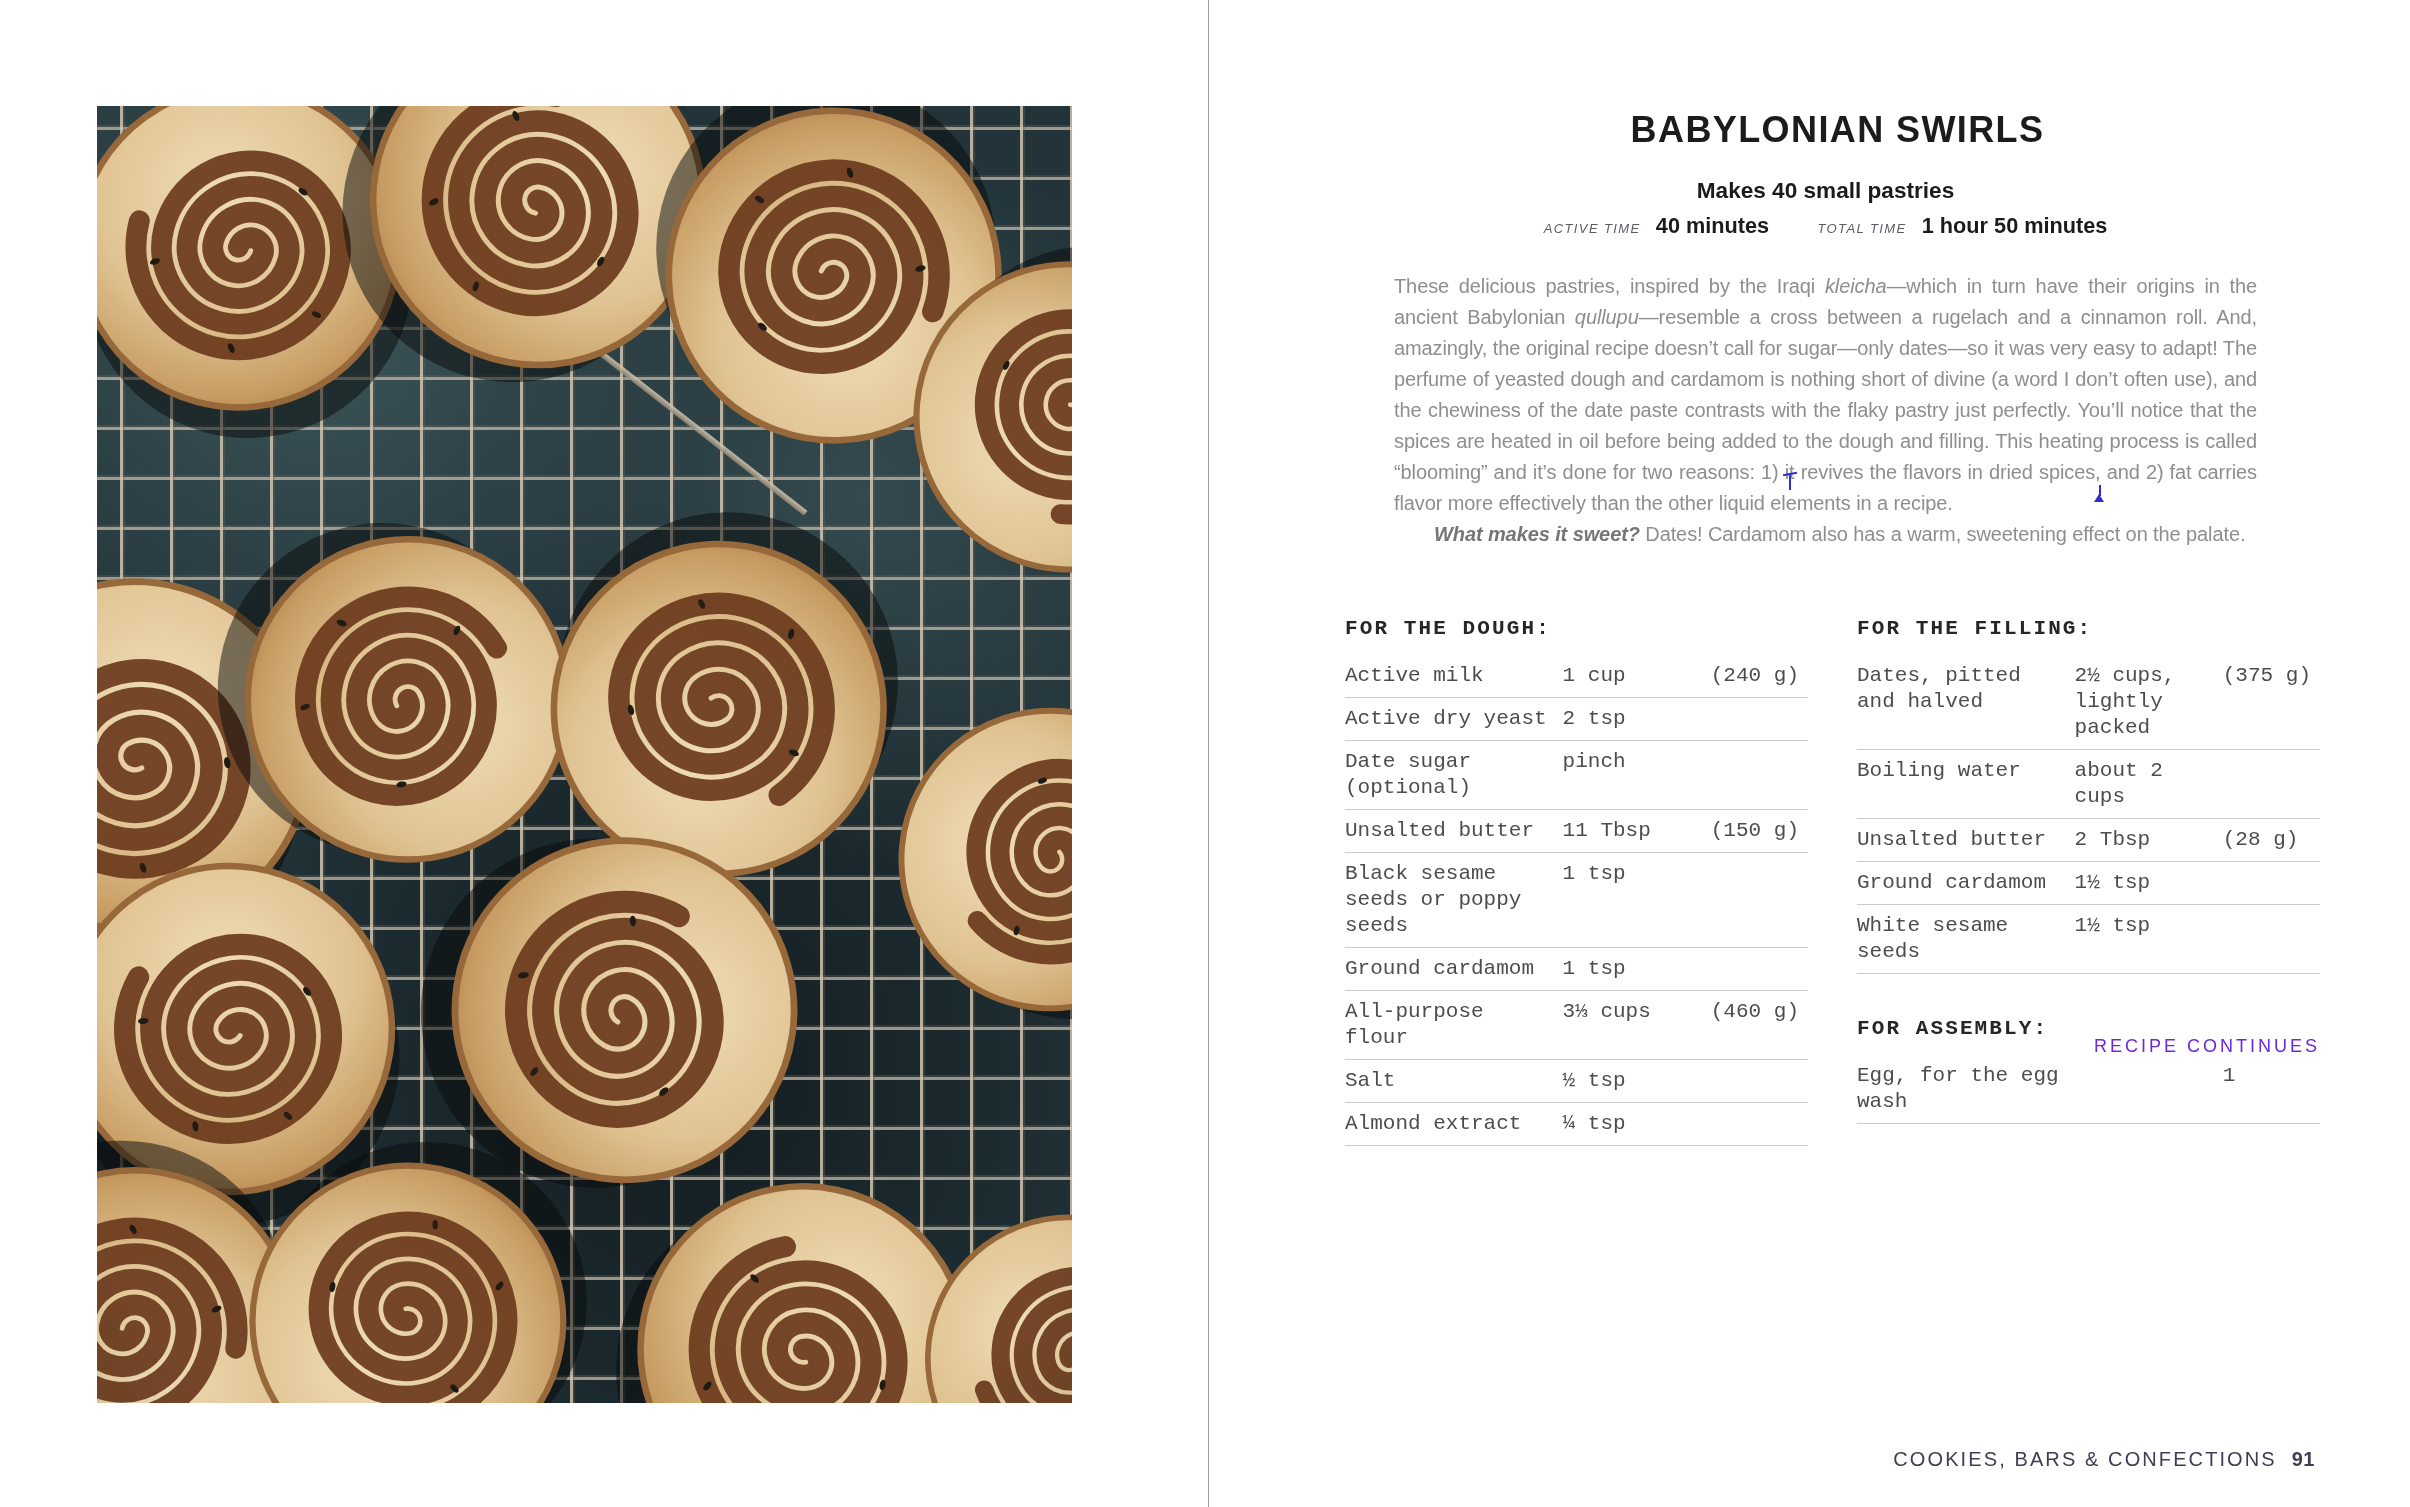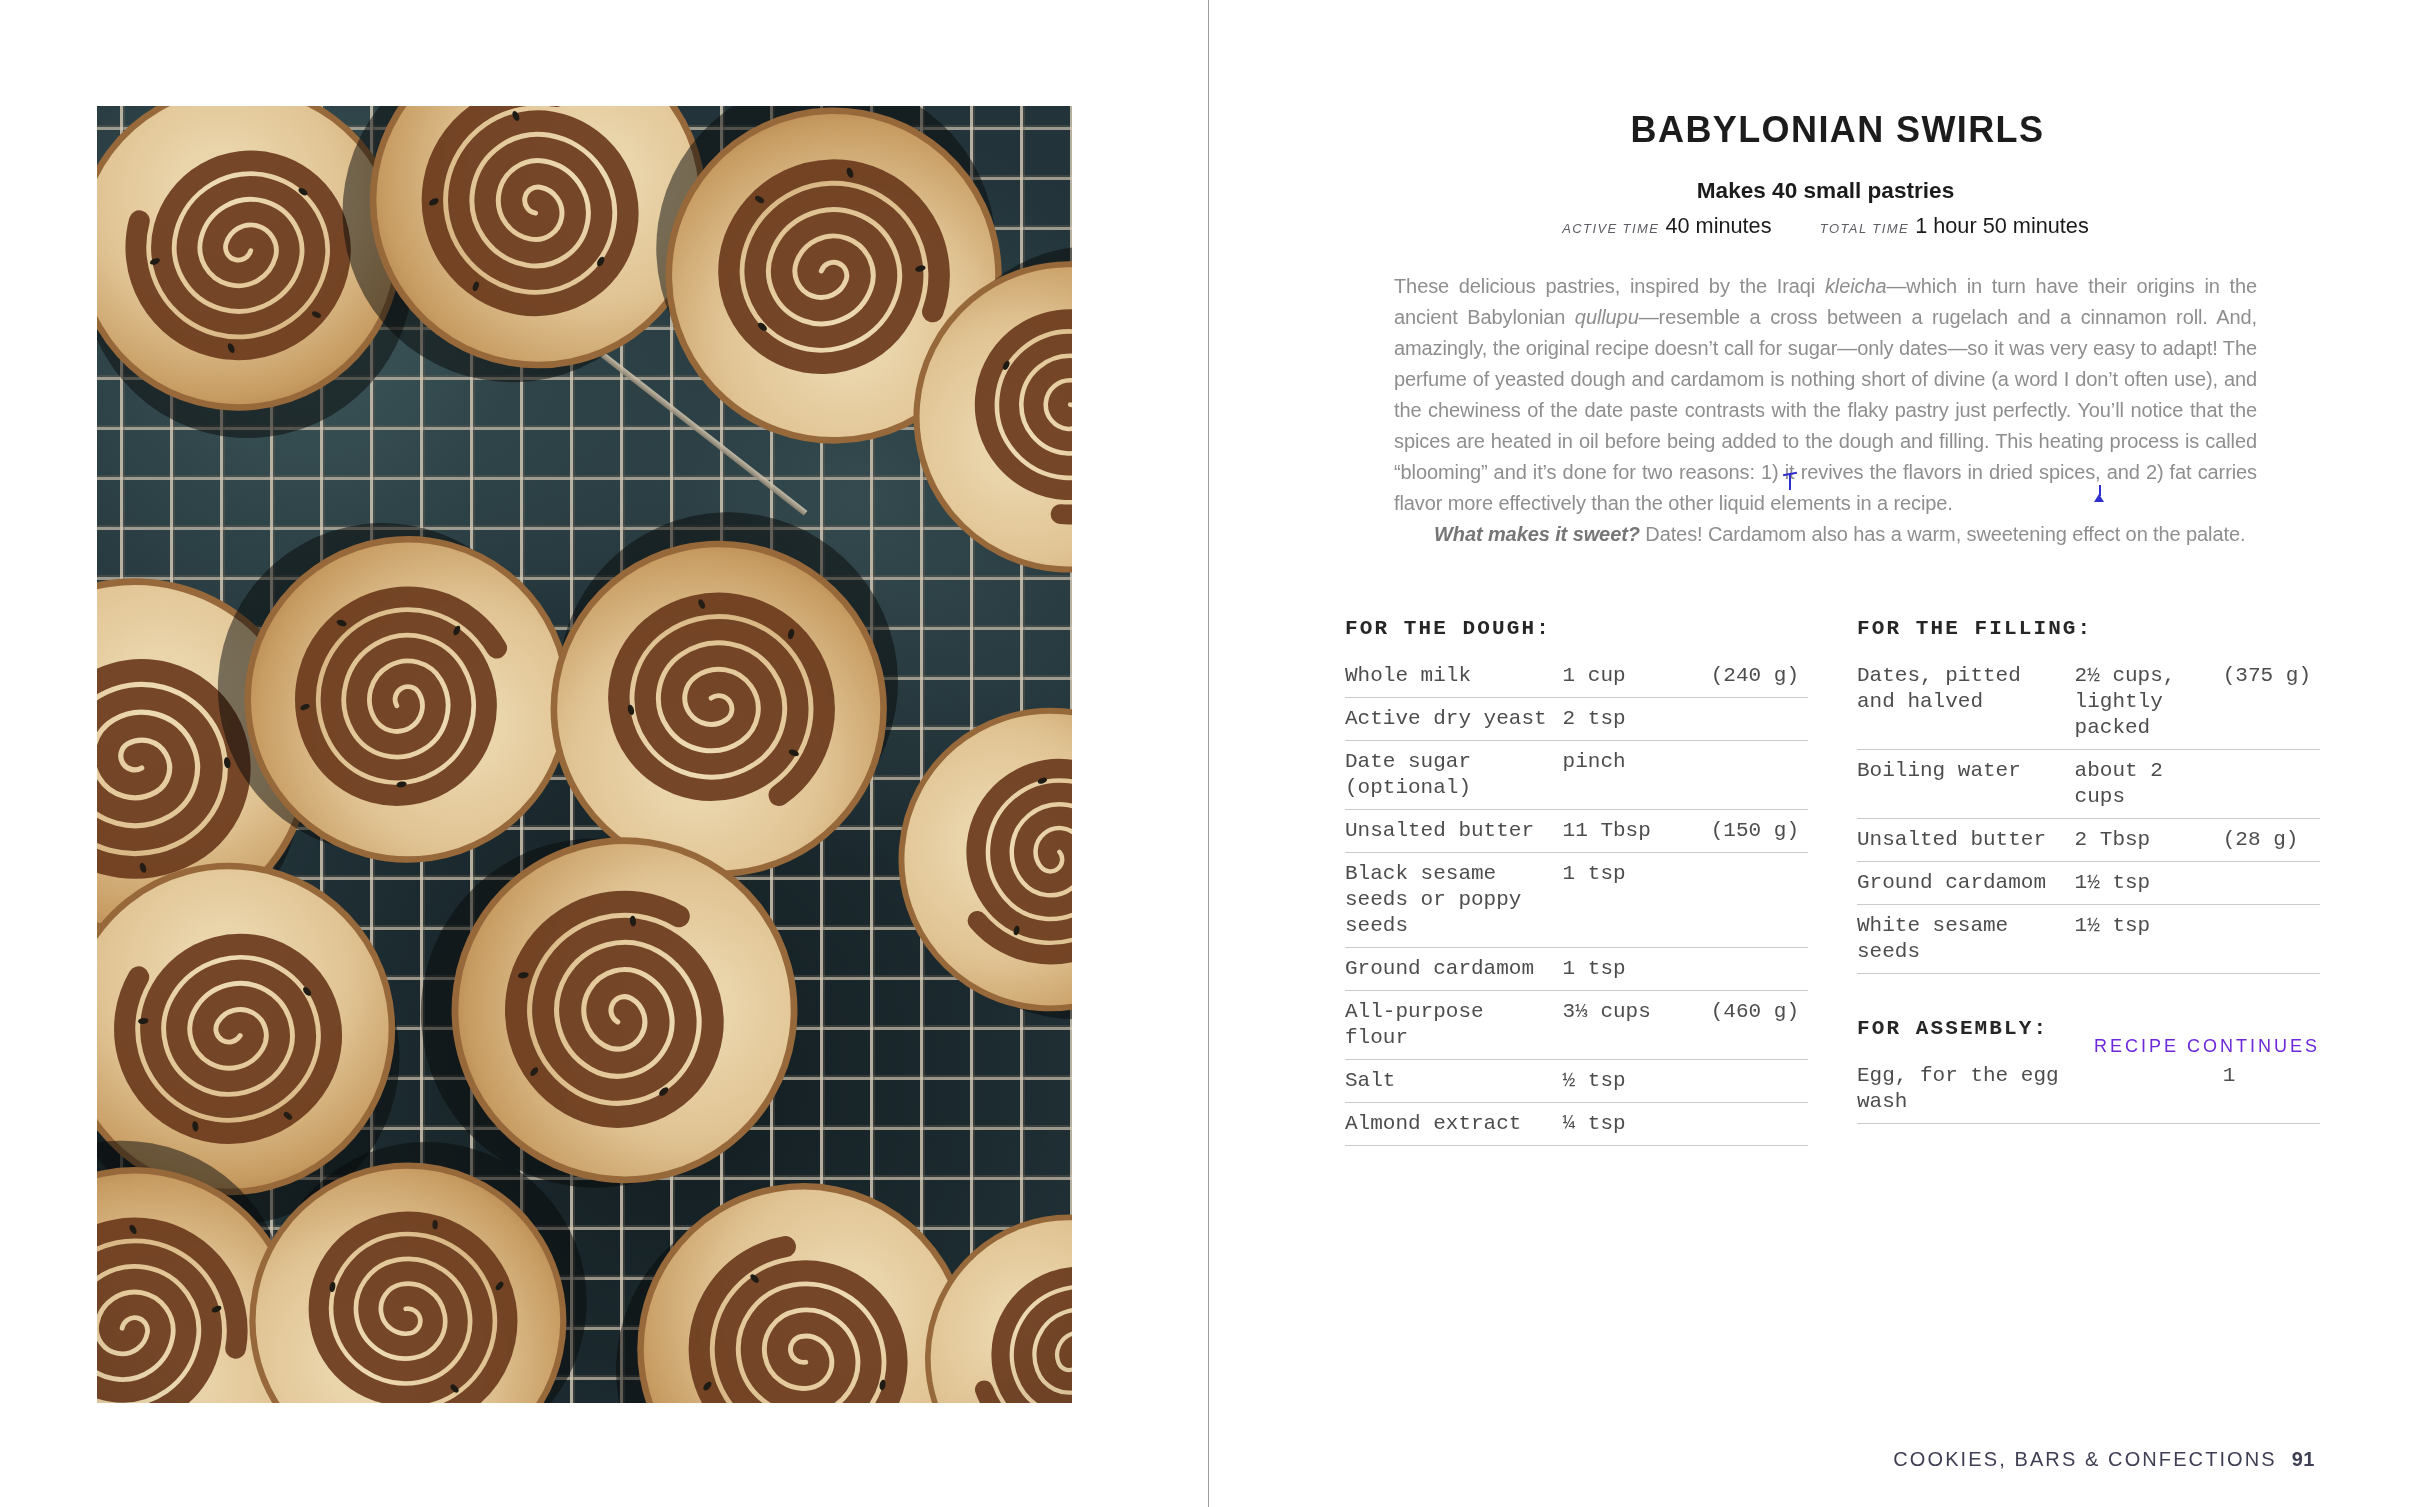--- a/index.html
+++ b/index.html
@@ -48,21 +48,21 @@
   }
   .yield-line{
     position:absolute;left:1394px;top:178px;width:863px;text-align:center;
     font-size:22.6px;font-weight:bold;color:#1b1b1b;
   }
   .time-line{
     position:absolute;left:1394px;top:213px;width:863px;text-align:center;
     color:#1b1b1b;white-space:nowrap;
   }
   .time-line .tlabel{font-size:13px;letter-spacing:1.4px;color:#5c5c64;font-style:italic;}
-  .time-line .tvalue{font-size:21.7px;font-weight:normal;margin-left:2px;}
+  .time-line .tvalue{font-size:21.7px;font-weight:bold;margin-left:11px;}
   .time-line .tgap{display:inline-block;width:40px;}
 
   .intro{
     position:absolute;left:1394px;top:271px;width:863px;
     font-size:20px;line-height:31px;letter-spacing:-0.1px;
     color:#8e8e8e;text-align:justify;
   }
   .intro p{margin:0;}
   .intro p.indent{text-indent:40px;}
   .seg-italic{font-style:italic;}
@@ -184,21 +184,21 @@
 
 <div class="intro">
   <p id="intro-p1"><span>These delicious pastries, inspired by the Iraqi </span><span class="seg-italic">kleicha</span><span>—which in turn have their origins in the ancient Babylonian </span><span class="seg-italic">qullupu</span><span>—resemble a cross between a rugelach and a cinnamon roll. And, amazingly, the original recipe doesn’t call for sugar—only dates—so it was very easy to adapt! The perfume of yeasted dough and cardamom is nothing short of divine (a word I don’t often use), and the chewiness of the date paste contrasts with the flaky pastry just perfectly. You’ll notice that the spices are heated in oil before being added to the dough and filling. This heating process is called “blooming” and it’s done for two reasons: 1) </span><span class="proof-it">it</span><span> revives the flavors in dried spices,</span><span class="proof-caret"></span><span> and 2) fat carries flavor more effectively than the other liquid elements in a recipe.</span></p>
   <p id="intro-p2" class="indent"><span class="seg-bold-italic">What makes it sweet?</span><span> Dates! Cardamom also has a warm, sweetening effect on the palate.</span></p>
 </div>
 
 <div class="ing-col left">
   <h2 class="ing-head">FOR THE DOUGH:</h2>
   <div class="ing-table">
       <div class="ing-row">
-        <span class="ing-name">Whole milk</span>
+        <span class="ing-name">Active milk</span>
         <span class="ing-qty">1 cup</span>
         <span class="ing-grams">(240 g)</span>
       </div>
       <div class="ing-row">
         <span class="ing-name">Active dry yeast</span>
         <span class="ing-qty">2 tsp</span>
         <span class="ing-grams"></span>
       </div>
       <div class="ing-row">
         <span class="ing-name">Date sugar (optional)</span>

